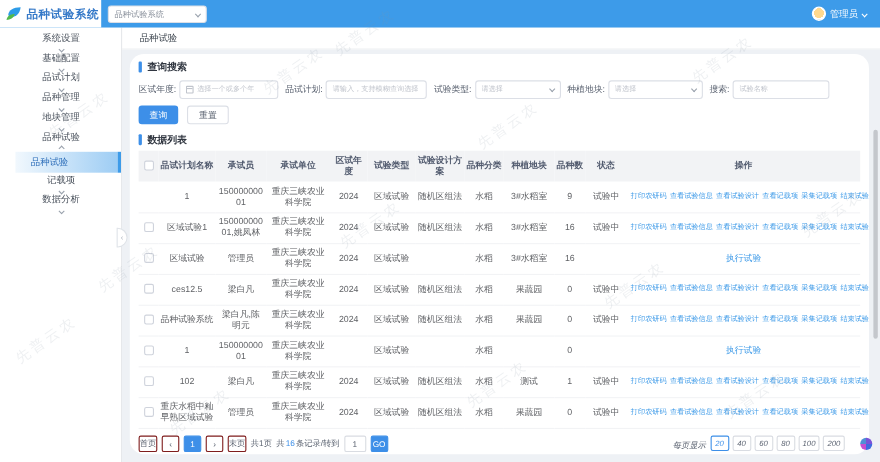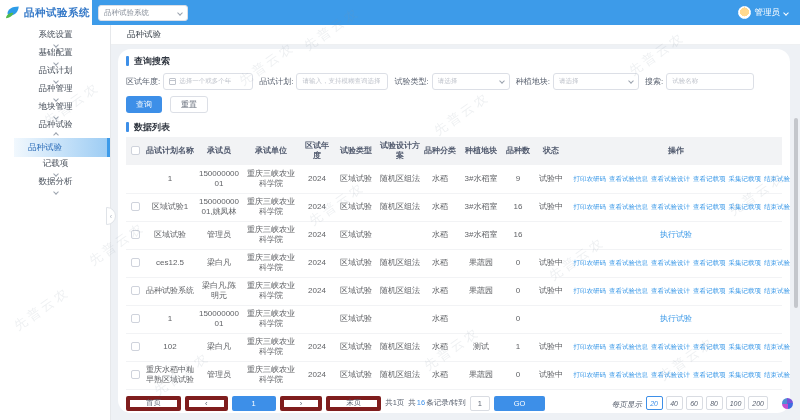--- a/index.html
+++ b/index.html
@@ -49,21 +49,21 @@
 
   .table-title { margin-top:8px; }
   table { width:100%; border-collapse:collapse; table-layout:fixed; margin-top:4px; }
   thead th { background:#f2f3f5; font-size:8px; color:#515a6e; font-weight:bold; height:28px; padding:1px 2px; text-align:center; line-height:1.25; }
   tbody td { font-size:8px; color:#606266; text-align:center; height:28px; border-bottom:1px solid #f2f3f5; padding:1px 2px; line-height:1.25; word-break:break-all; }
   .cb { width:9px; height:9px; border:1px solid #cfd3dc; border-radius:2px; background:#fff; display:inline-block; vertical-align:middle; }
   td.actions-cell { font-size:6.5px; white-space:nowrap; }
   a.al { color:#3d9ae8; text-decoration:none; margin:0 1.5px; cursor:pointer; }
 
   .pg-bar { display:flex; align-items:center; margin-top:6px; font-size:7.5px; color:#5a6270; gap:4px; }
-  .pg-btn { min-width:16px; height:15px; border:4px solid #7f1d1d; border-radius:2px; display:inline-flex; align-items:center; justify-content:center; padding:0 16px; background:#fff; cursor:pointer; font-size:7.5px; color:#5a6270; }
+  .pg-btn { min-width:16px; height:15px; border:1px solid #7f1d1d; border-radius:2px; display:inline-flex; align-items:center; justify-content:center; padding:0 0; background:#fff; cursor:pointer; font-size:7.5px; color:#5a6270; }
   .pg-btn.active { background:#3d8fe8; border-color:#3d8fe8; color:#fff; }
   .pg-btn.blue { background:#3d8fe8; border-color:#3d8fe8; color:#fff; }
   .goto-input { width:20px; height:15px; border:1px solid #d9dce2; border-radius:2px; display:inline-flex; align-items:center; justify-content:center; background:#fff; }
   .rec-num { color:#3d8fe8; margin:0 1px; }
   .pg-right { margin-left:auto; display:flex; align-items:flex-end; gap:4px; margin-right:14px;font-style:italic; }
   .size-btn { min-width:17px; height:14px; border:1px solid #d9dce2; border-radius:2px; display:inline-flex; align-items:center; justify-content:center; padding:0 3px; font-size:7px; color:#5a6270; background:#fff; cursor:pointer; }
   .size-btn.active { border-color:#3d8fe8; color:#3d8fe8; }
 
   
   .scroll-track { position:absolute; right:1px; top:0; bottom:0; width:5px; z-index:6; }

